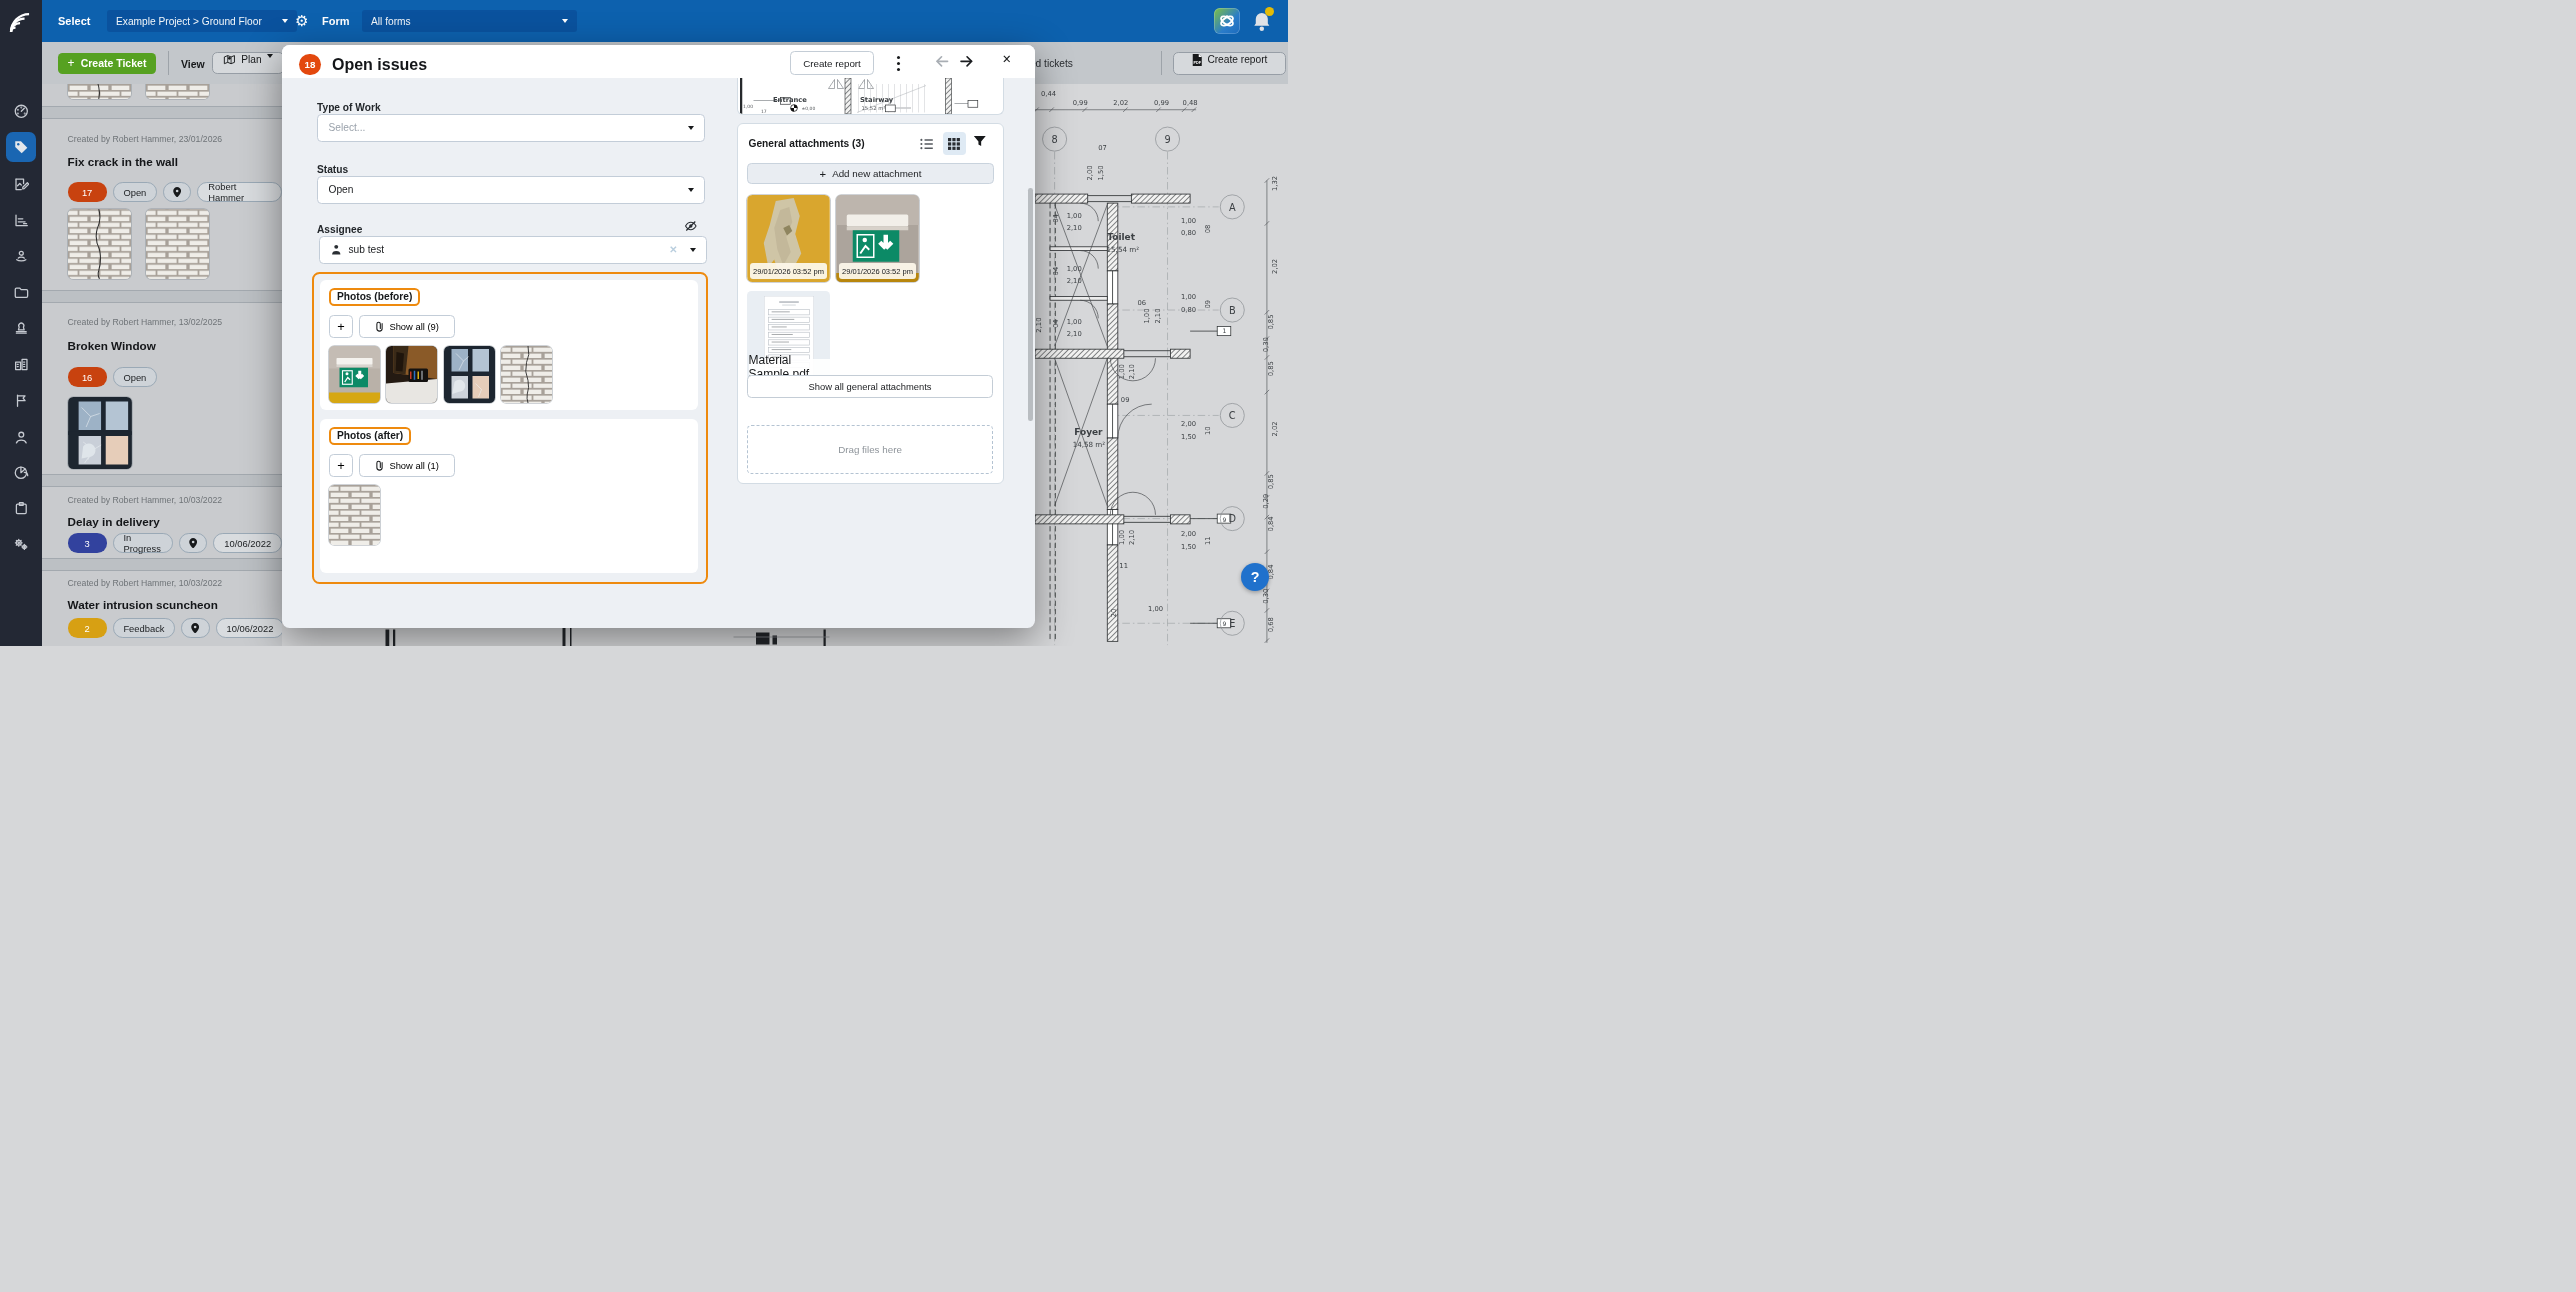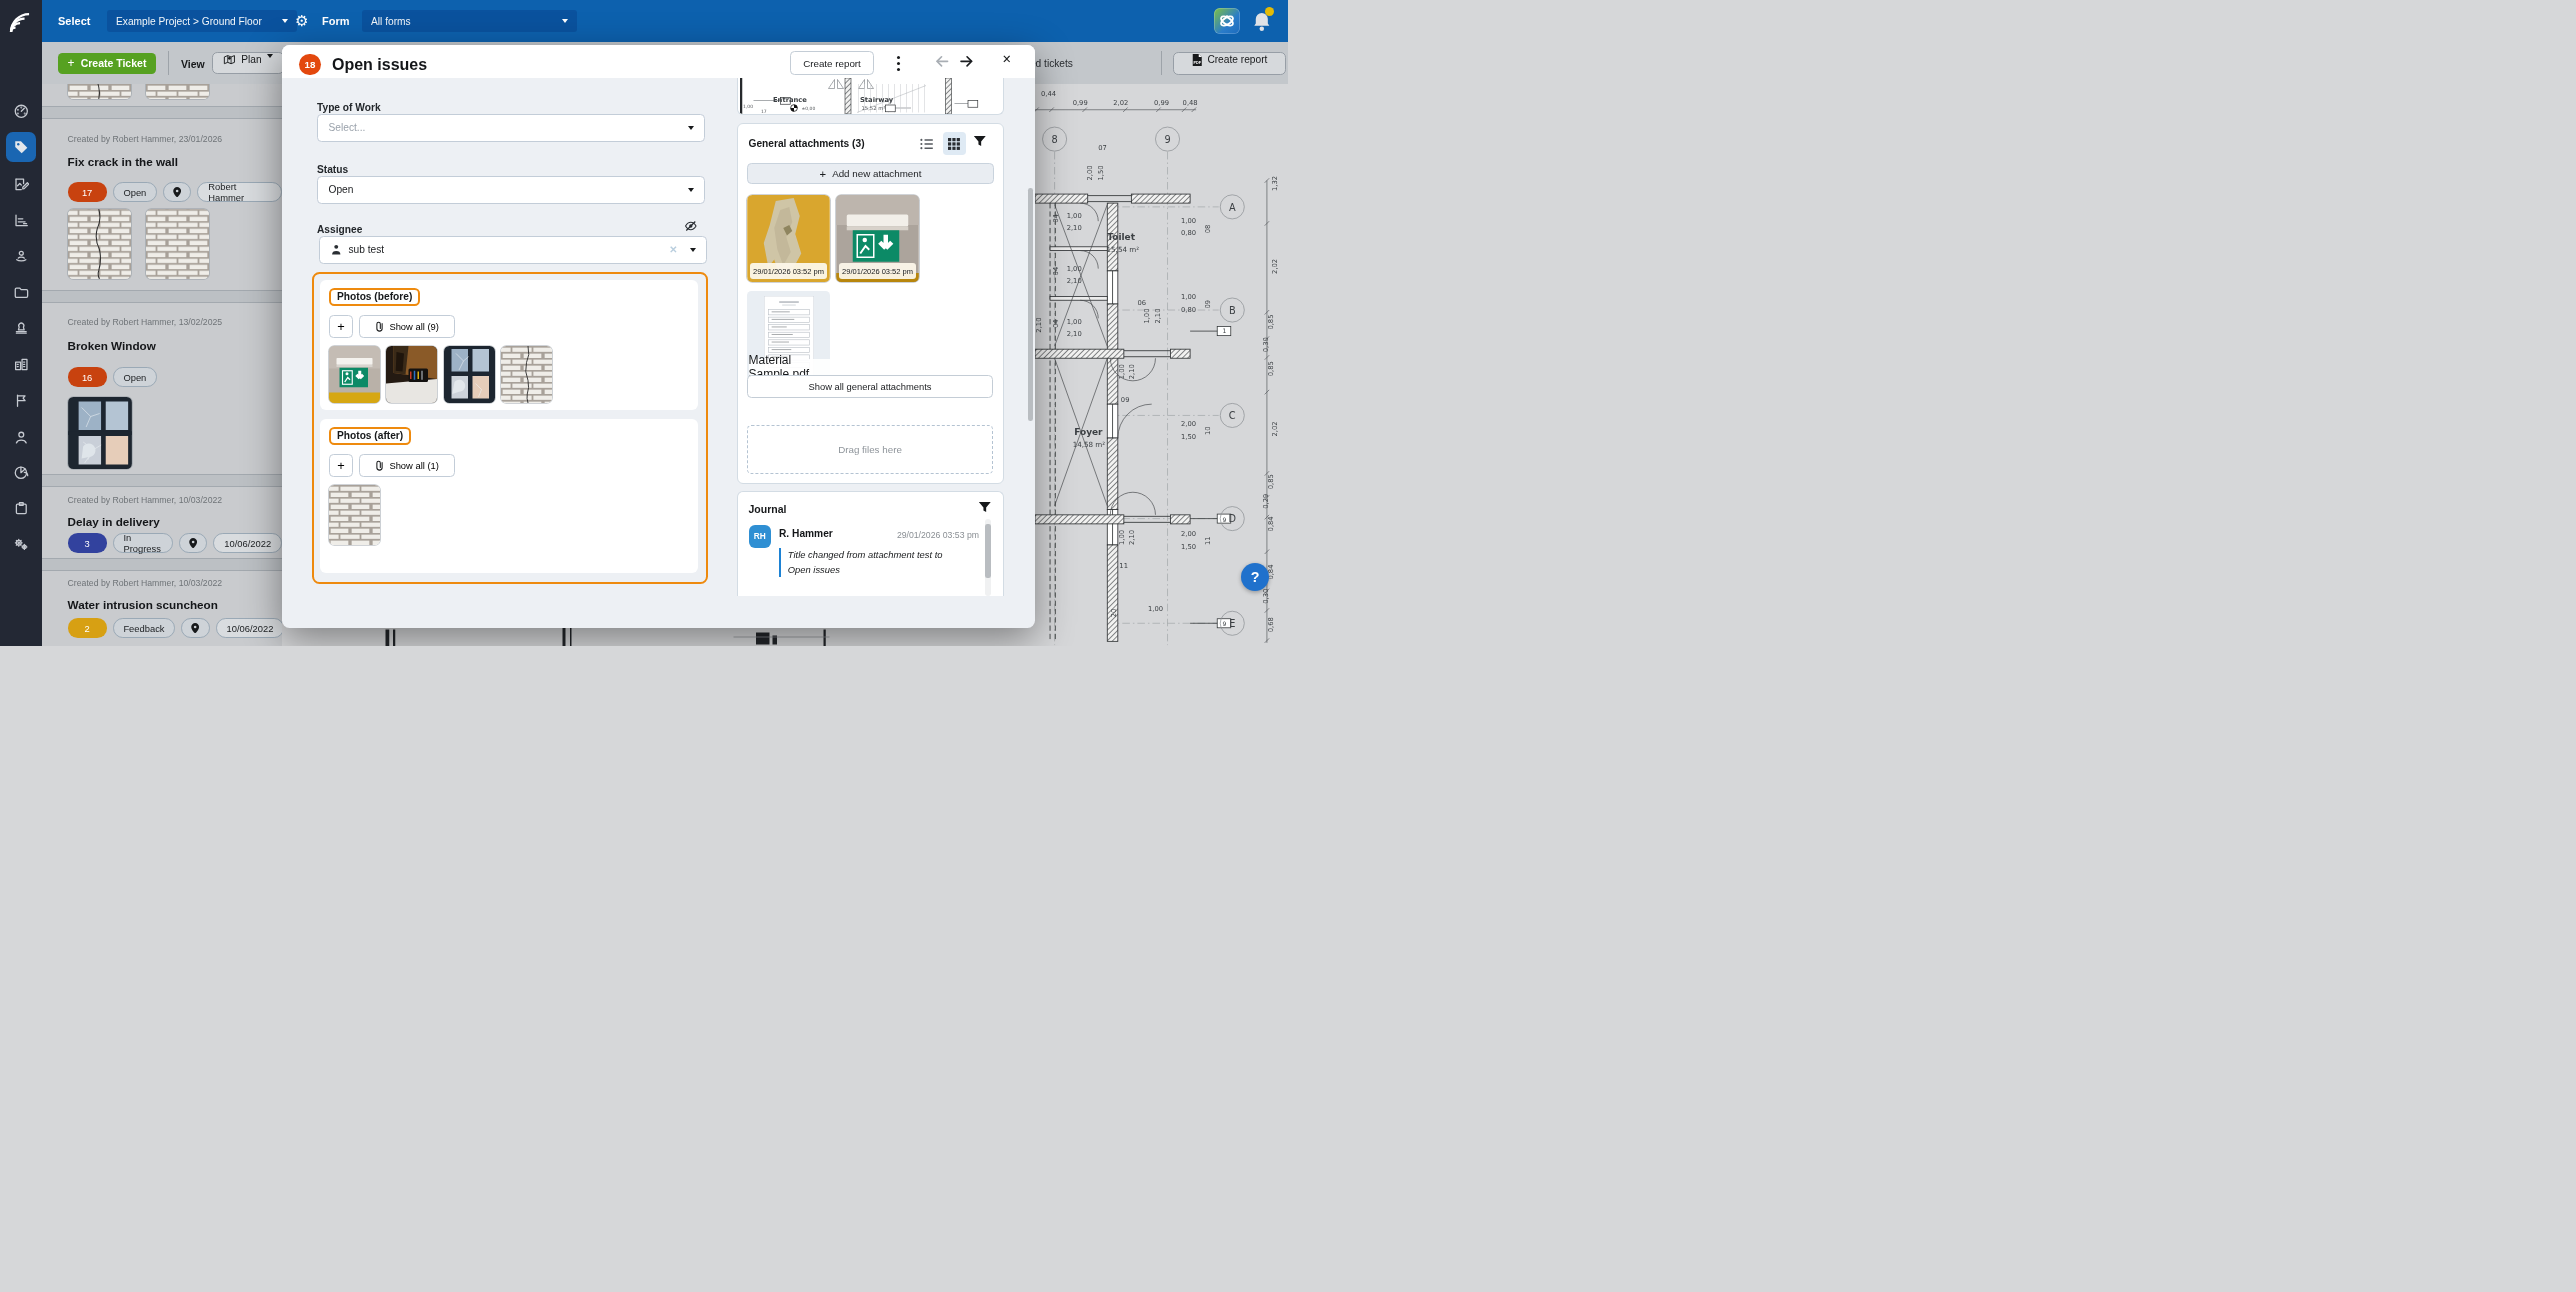--- a/index.html
+++ b/index.html
@@ -849,32 +849,17 @@
 
     <button class="abs btn-outline" style="left:9px;top:251px;width:246px;height:22.6px;font-size:9.4px">
       <span>Show all general attachments</span>
     </button>
 
     <div class="abs dashzone" style="left:9px;top:301px;width:244px;height:47px">
       <span>Drag files here</span>
     </div>
   </div>
 
-  <div class="abs rcard" style="left:455px;top:446px;width:265px;height:104px;border-radius:6px 6px 0 0;border-bottom:none;overflow:hidden">
-    <div class="abs rtitle" style="left:10.5px;top:10.5px;font-size:10.5px">Journal</div>
-    <div class="abs" style="left:240px;top:9px">
-      <svg width="13.6" height="12" viewBox="0 0 16 14">
-          <path d="M1 1 H15 L9.6 7.5 V13 L6.4 11 V7.5 Z" fill="#17191b"></path>
-        </svg>
-    </div>
-    <div class="abs" style="left:10.5px;top:33px;width:22.6px;height:22.6px;border-radius:6px;background:#2f8fd3;color:#fff;font-size:8.3px;font-weight:bold;display:flex;align-items:center;justify-content:center">RH</div>
-    <div class="abs" style="left:41px;top:36px;font-size:10.2px;font-weight:bold;color:#141619">R. Hammer</div>
-    <div class="abs" style="left:136px;top:38px;width:105px;text-align:right;font-size:8.7px;color:#8a8f94">29/01/2026 03:53 pm</div>
-    <div class="abs quote" style="left:41px;top:56px;width:179px">Title changed from attachment test to Open issues</div>
-    <div class="abs" style="left:247px;top:27px;width:6px;height:77px;background:#f0f1f2;border-radius:3px">
-      <div class="scrollthumb" style="width:6px;height:54px;margin-top:4.5px"></div>
-    </div>
-  </div>
 
   <div class="abs scrollthumb" style="left:746px;top:143px;width:5.3px;height:233px"></div>
 
 </div>
 
 
 </body></html>

